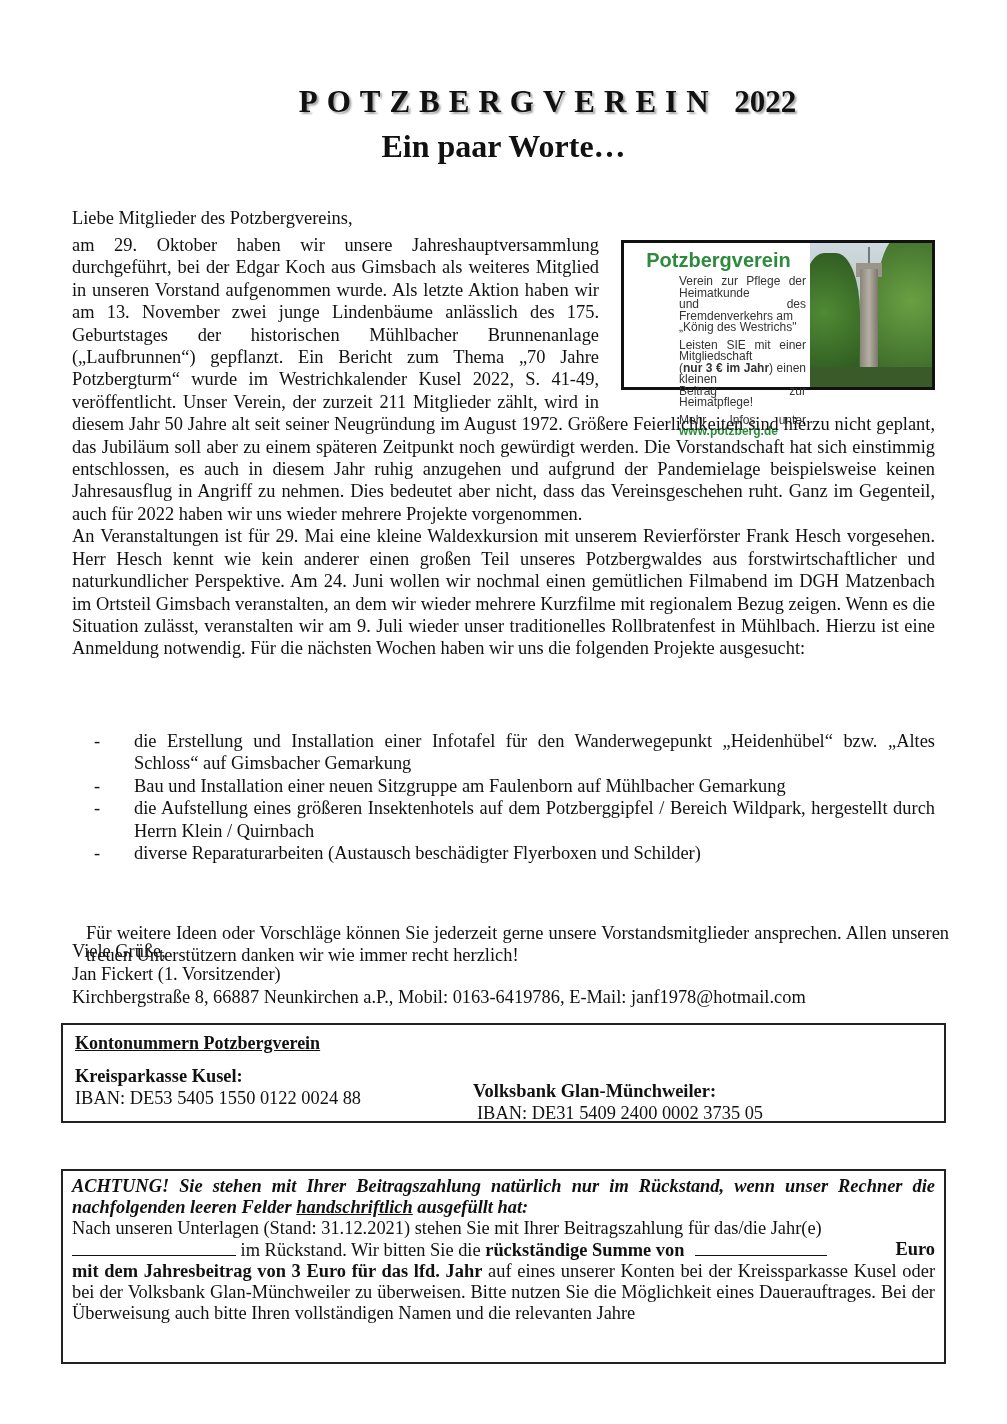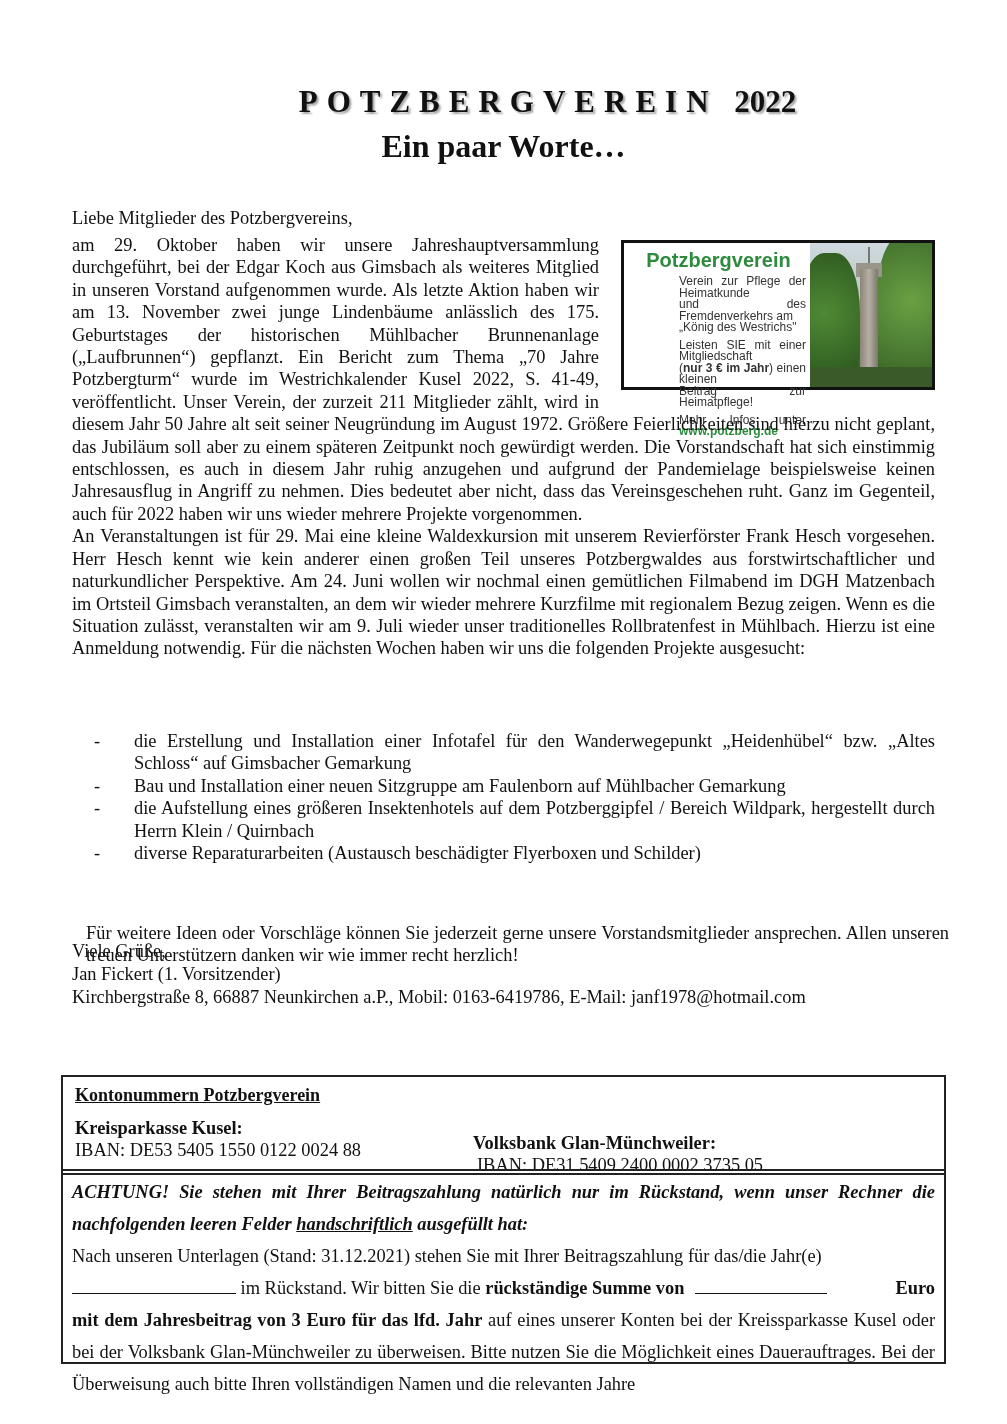--- a/index.html
+++ b/index.html
@@ -44,26 +44,26 @@
   .antenna { position: absolute; left: 58px; top: 4px; width: 2px; height: 18px; background: #777; }
   .ground { position: absolute; left: 0; right: 0; bottom: 0; height: 20px; background: #3b5a2a; }
 
   .dash-list { position: absolute; top: 730px; left: 72px; width: 863px; margin: 0; padding: 0; list-style: none;
     font-size: 18.4px; line-height: 22.4px; text-align: justify; }
   .dash-list li { position: relative; padding-left: 62px; }
   .dash-list li::before { content: "-"; position: absolute; left: 22px; }
   .closing { position: absolute; top: 908px; left: 72px; width: 863px; font-size: 18.4px; line-height: 22.4px; text-align: justify; margin:14px; }
   .sign { position: absolute; top: 940px; left: 72px; font-size: 18.4px; line-height: 23px; }
 
-  .bank-box { position: absolute; top: 1075px; left: 61px; width: 885px; height: 100px; border: 2px solid #222; box-sizing: border-box; }
+  .bank-box { position: absolute; top: 1023px; left: 61px; width: 885px; height: 100px; border: 2px solid #222; box-sizing: border-box; }
   .bank-title { position: absolute; top: 8px; left: 12px; font-weight: bold; text-decoration: underline; font-size: 18px; }
   .bank-col { position: absolute; top: 40px; font-size: 18.4px; line-height: 22px; }
   .bank-col .name { font-weight: bold; }
 
-  .warn-box { position: absolute; top: 1169px; left: 61px; width: 885px; height: 195px; border: 2px solid #222; box-sizing: border-box; padding: 5px 9px 8px 9px; font-size: 18.4px; line-height: 32px; text-align: justify; }
+  .warn-box { position: absolute; top: 1169px; left: 61px; width: 885px; height: 195px; border: 2px solid #222; box-sizing: border-box; padding: 5px 9px 8px 9px; font-size: 18.4px; line-height: 21px; text-align: justify; }
   .warn-italic { font-style: italic; font-weight: bold; }
   .u { text-decoration: underline; }
   .blank { display: inline-block; border-bottom: 1px solid #111; height: 16px; vertical-align: baseline; }
   .b { font-weight: bold; }
   .sig-line { display: flex; justify-content: space-between; }
 </style>
 </head>
 <body>
 
 <div class="title"><span>POTZBERGVEREIN</span> <span class="year">2022</span></div>

